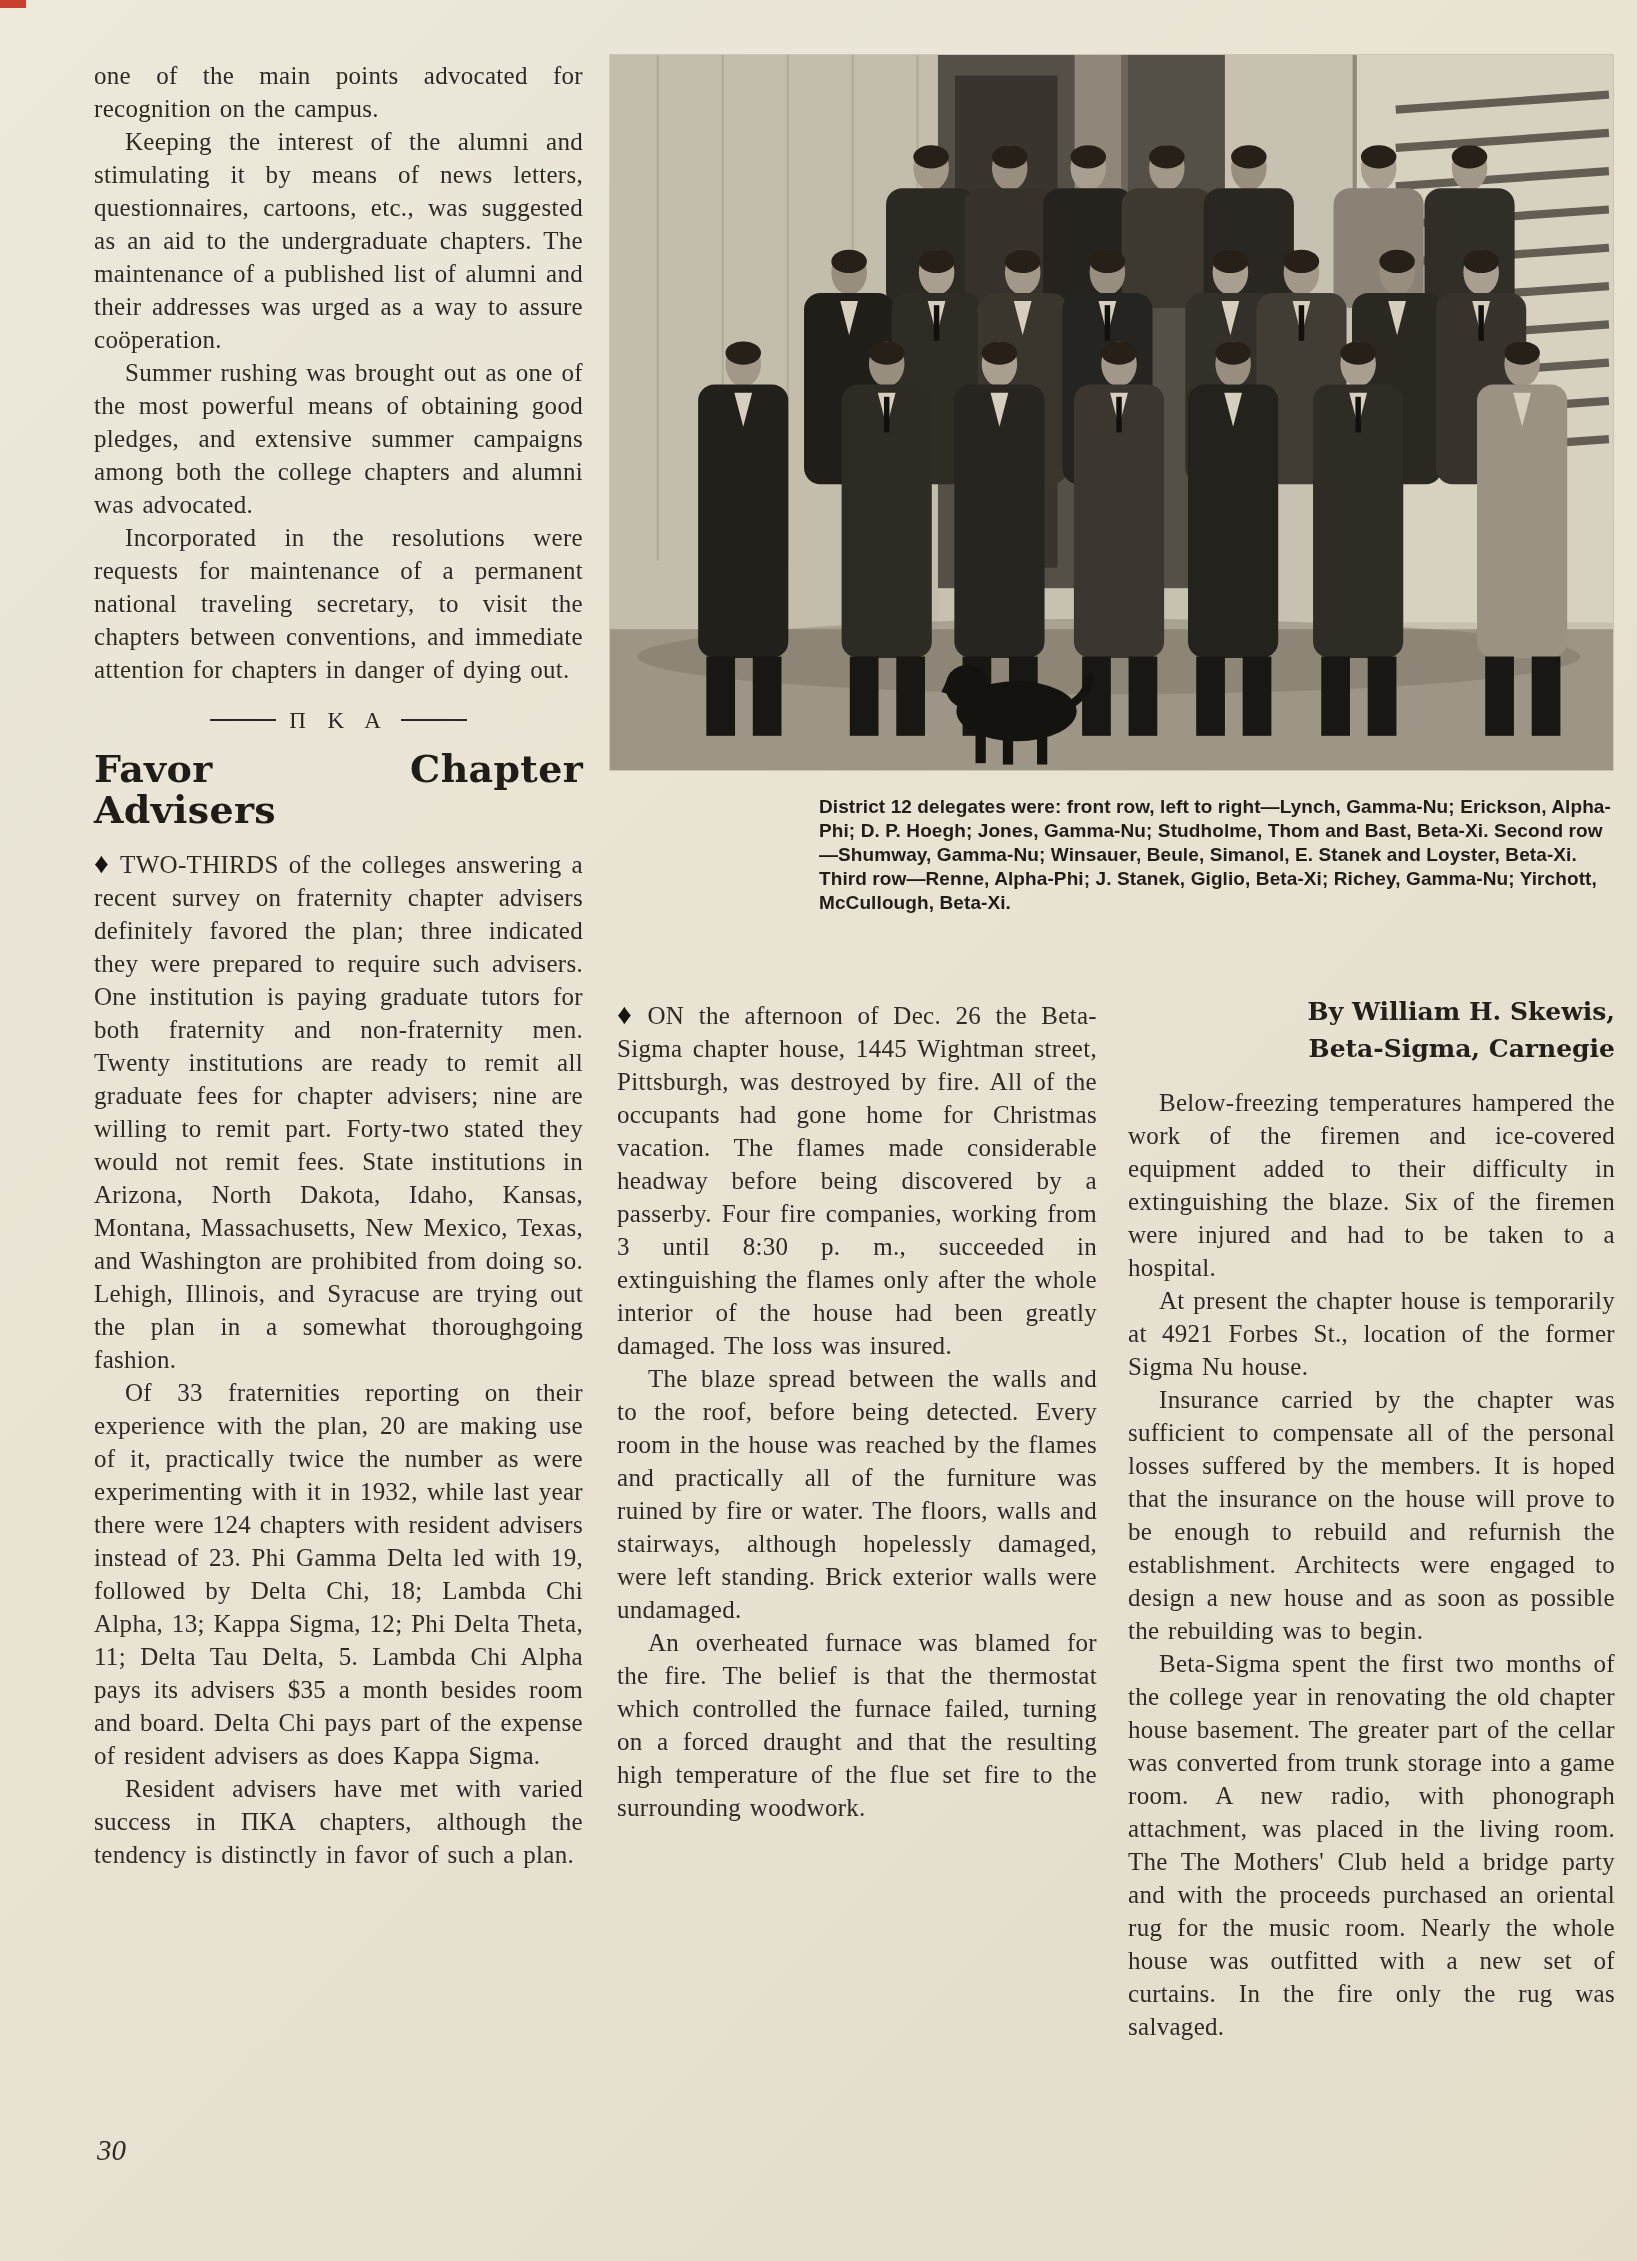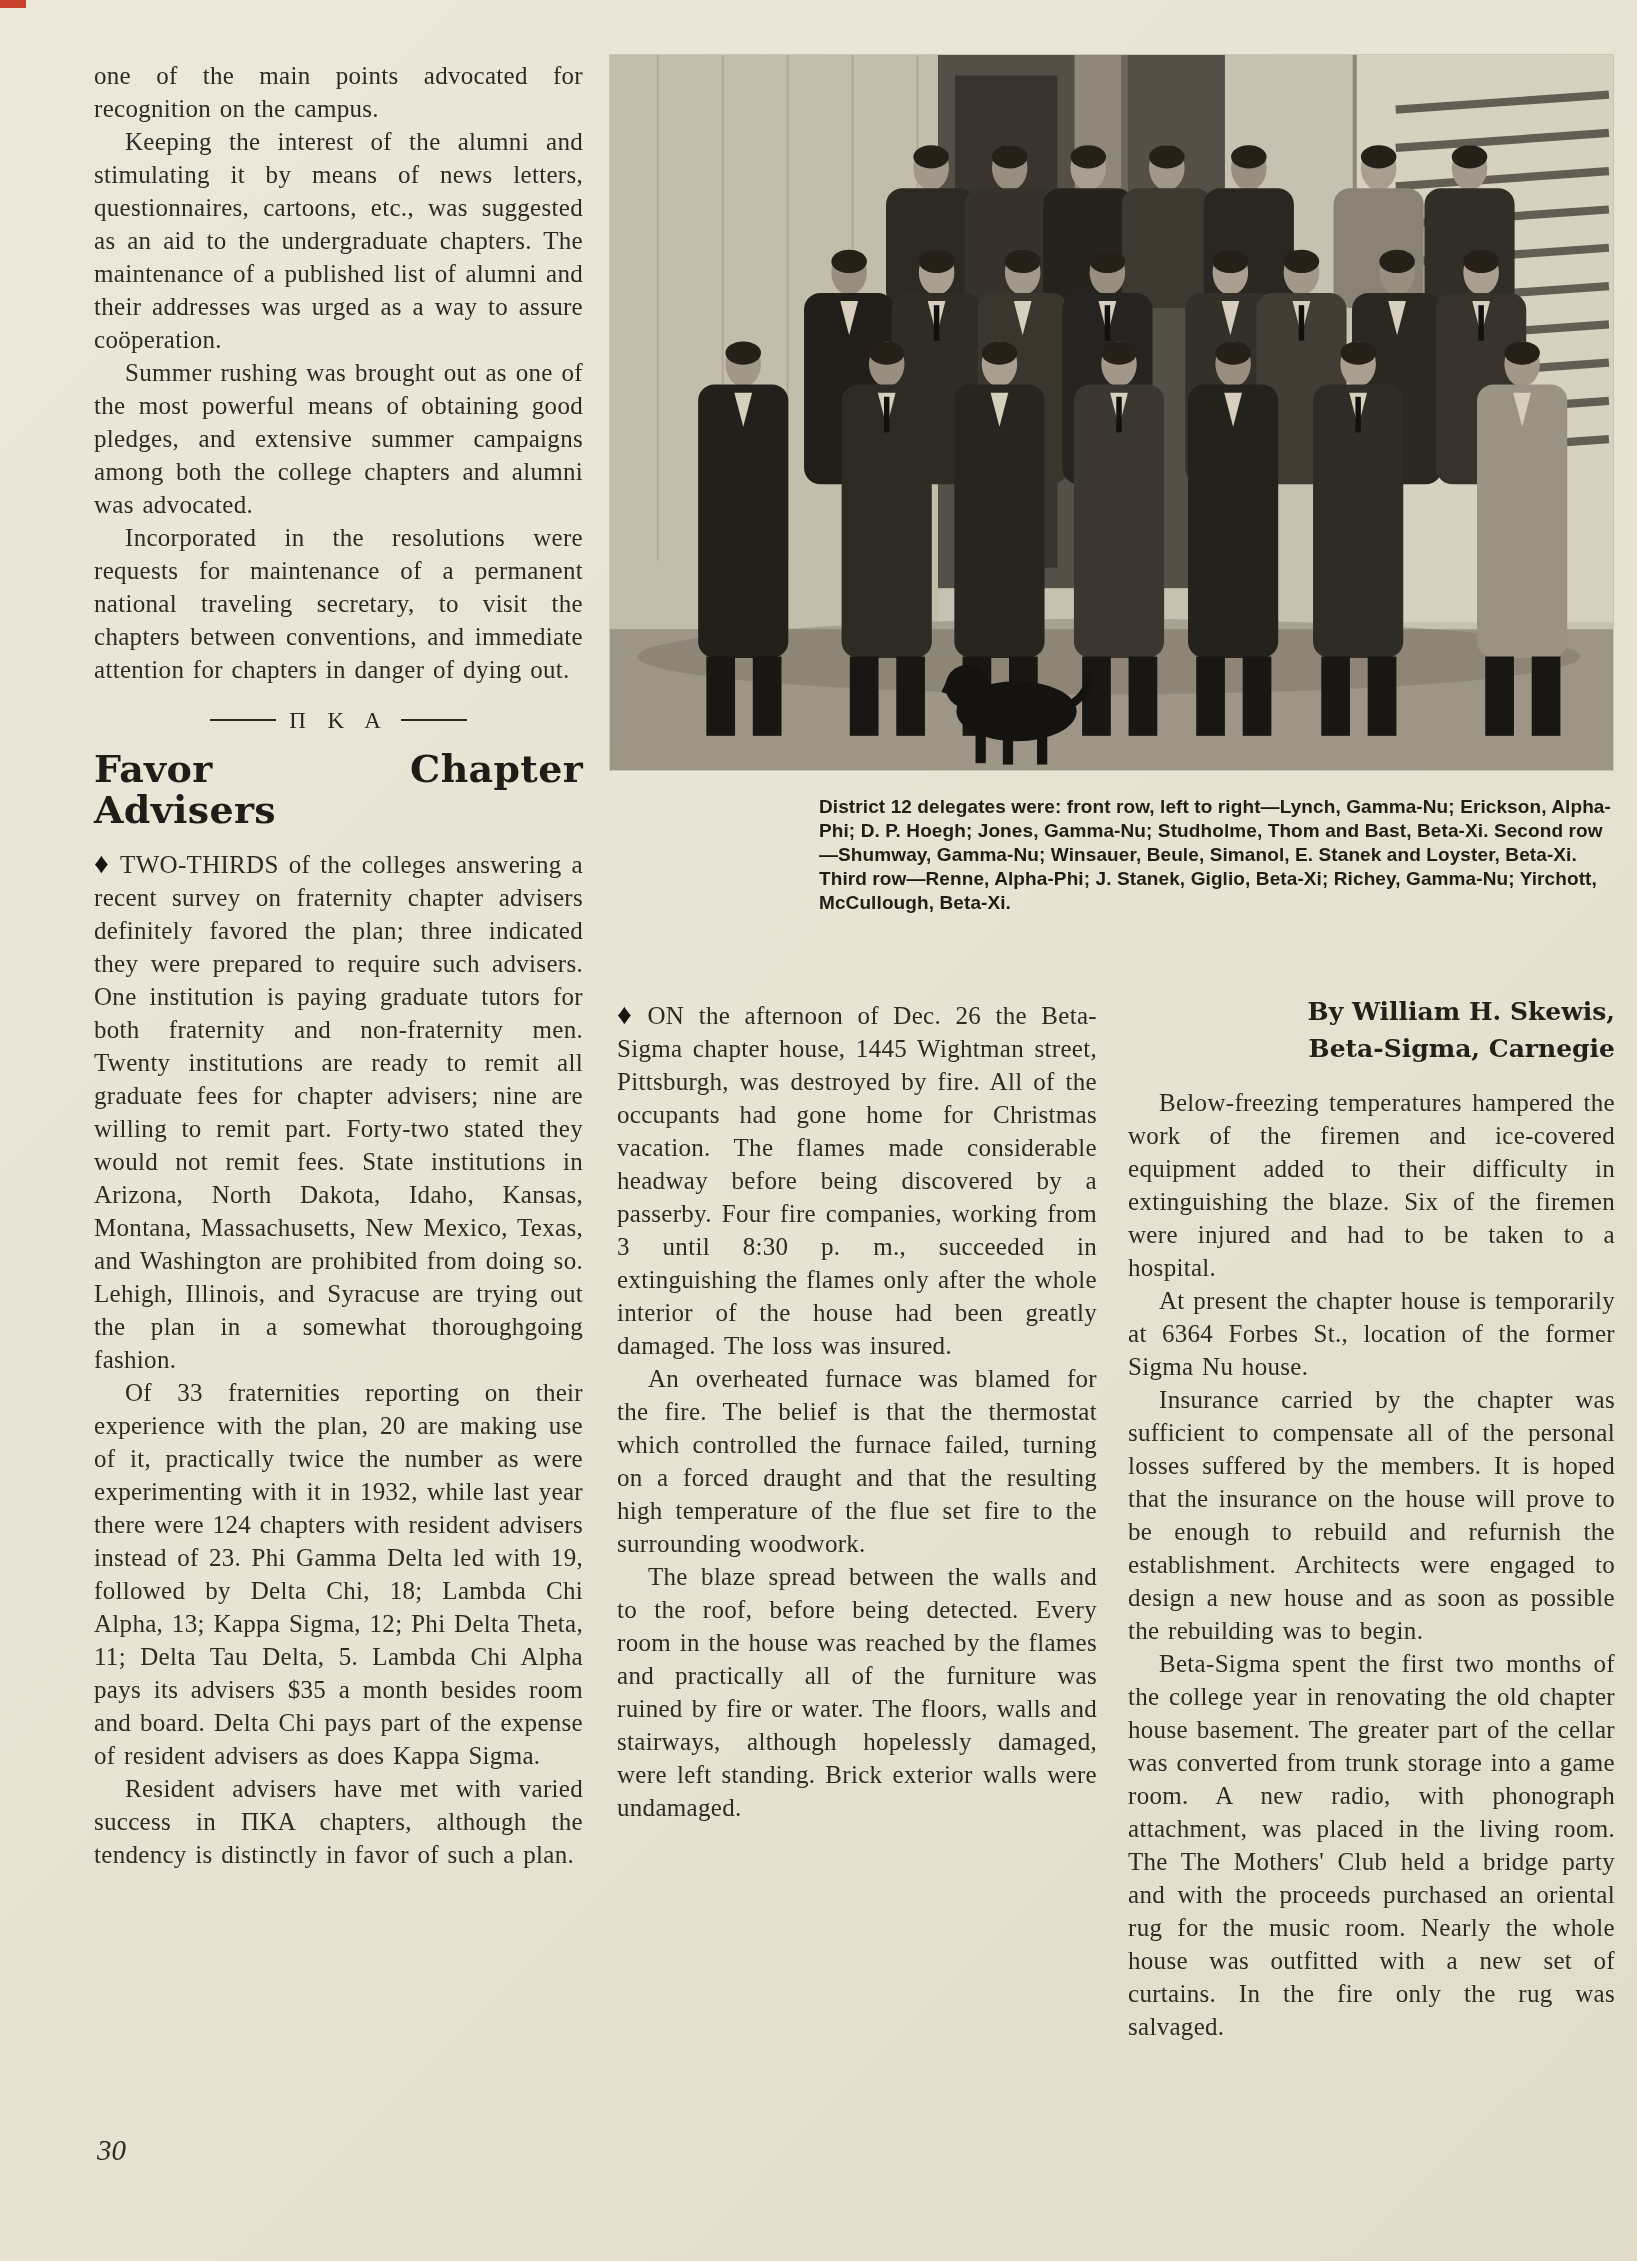--- a/index.html
+++ b/index.html
@@ -282,27 +282,27 @@
   <div class="caption">District 12 delegates were: front row, left to right—Lynch, Gamma-Nu; Erickson, Alpha-Phi; D. P. Hoegh; Jones, Gamma-Nu; Studholme, Thom and Bast, Beta-Xi. Second row—Shumway, Gamma-Nu; Winsauer, Beule, Simanol, E. Stanek and Loyster, Beta-Xi. Third row—Renne, Alpha-Phi; J. Stanek, Giglio, Beta-Xi; Richey, Gamma-Nu; Yirchott, McCullough, Beta-Xi.</div>
 
 
   <div class="byline">
     <div>By William H. Skewis,</div>
     <div>Beta-Sigma, Carnegie</div>
   </div>
 
   <div class="col-mid body-text">
     <p><span class="diamond">♦</span><span>ON the afternoon of Dec. 26 the Beta-Sigma chapter house, 1445 Wightman street, Pittsburgh, was destroyed by fire. All of the occupants had gone home for Christmas vacation. The flames made considerable headway before being discovered by a passerby. Four fire companies, working from 3 until 8:30 p. m., succeeded in extinguishing the flames only after the whole interior of the house had been greatly damaged. The loss was insured.</span></p>
+    <p class="indent">The blaze spread between the walls and to the roof, before being detected. Every room in the house was reached by the flames and practically all of the furniture was ruined by fire or water. The floors, walls and stairways, although hopelessly damaged, were left standing. Brick exterior walls were undamaged.</p>
     <p class="indent">An overheated furnace was blamed for the fire. The belief is that the thermostat which controlled the furnace failed, turning on a forced draught and that the resulting high temperature of the flue set fire to the surrounding woodwork.</p>
-    <p class="indent">The blaze spread between the walls and to the roof, before being detected. Every room in the house was reached by the flames and practically all of the furniture was ruined by fire or water. The floors, walls and stairways, although hopelessly damaged, were left standing. Brick exterior walls were undamaged.</p>
   </div>
 
   <div class="col-right body-text">
     <p class="indent">Below-freezing temperatures hampered the work of the firemen and ice-covered equipment added to their difficulty in extinguishing the blaze. Six of the firemen were injured and had to be taken to a hospital.</p>
-    <p class="indent">At present the chapter house is temporarily at 6364 Forbes St., location of the former Sigma Nu house.</p>
+    <p class="indent">At present the chapter house is temporarily at 4921 Forbes St., location of the former Sigma Nu house.</p>
     <p class="indent">Insurance carried by the chapter was sufficient to compensate all of the personal losses suffered by the members. It is hoped that the insurance on the house will prove to be enough to rebuild and refurnish the establishment. Architects were engaged to design a new house and as soon as possible the rebuilding was to begin.</p>
     <p class="indent">Beta-Sigma spent the first two months of the college year in renovating the old chapter house basement. The greater part of the cellar was converted from trunk storage into a game room. A new radio, with phonograph attachment, was placed in the living room. The The Mothers' Club held a bridge party and with the proceeds purchased an oriental rug for the music room. Nearly the whole house was outfitted with a new set of curtains. In the fire only the rug was salvaged.</p>
   </div>
 
   <div class="pageno">30</div>
 
 </div>
 
 
 </body></html>

